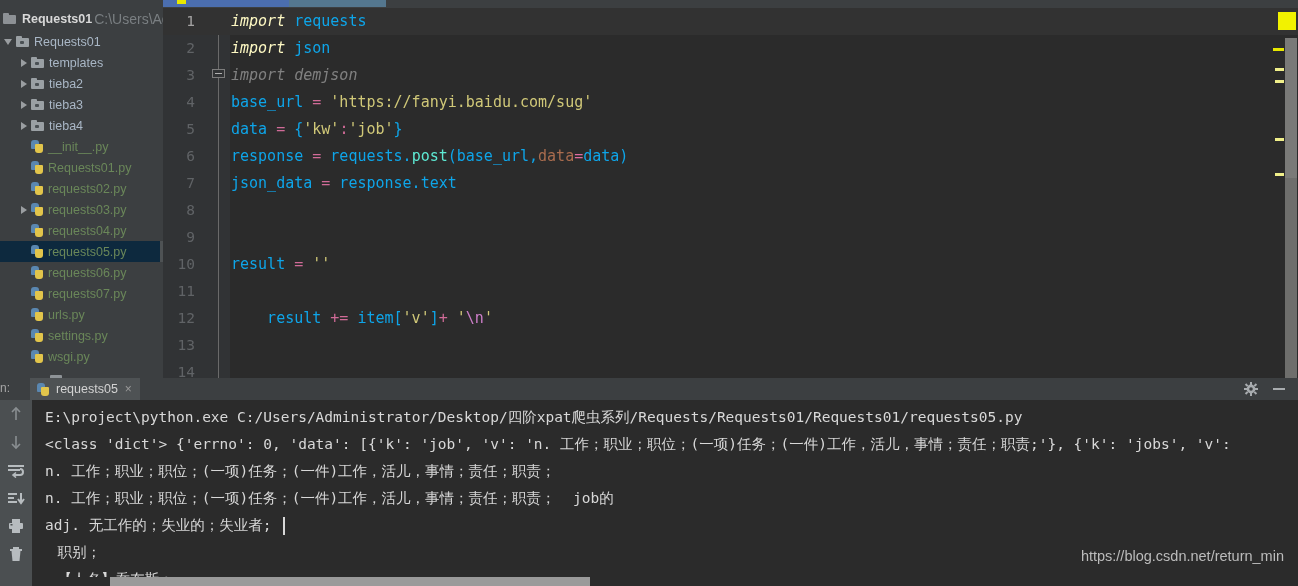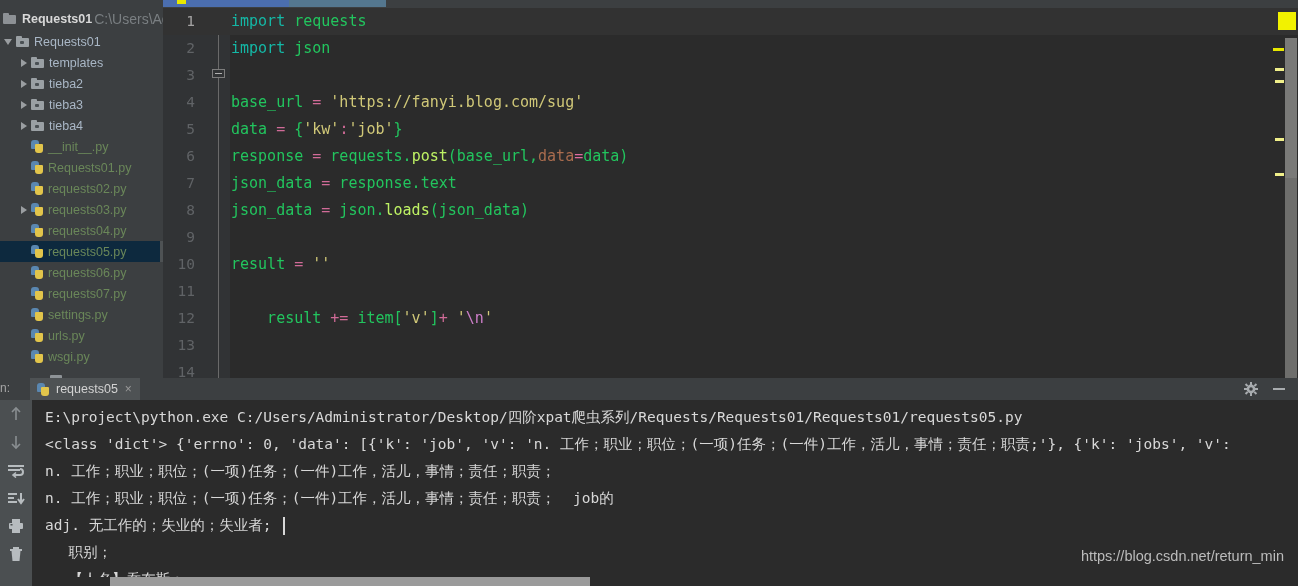--- a/index.html
+++ b/index.html
@@ -229,29 +229,29 @@
   }
   .line-num.cur { color: #a4a3a3; }
   .code {
     position: absolute; left: 68px; top: 0;
     height: 27px; line-height: 27px;
     font-size: 15px;
     font-family: "DejaVu Sans Mono", monospace;
     white-space: pre;
     color: #a9b7c6;
   }
-  .kw { color: #14b8a6; }
+  .kw { color: #fef9c3; font-style: italic; }
   .kw2{ color: #5e9bd0; font-style: italic; }
   .str{ color: #d0c878; }
   .op { color: #d16b98; }
-  .fn { color: #bef264; margin-top: 11px; }
+  .fn { color: #5eead4; margin-top: 11px; }
   .fn2{ color: #4f9fc4; }
   .arg{ color: #a96c4e; }
   .dim{ color: #808080; font-style: italic; }
-  .plain { color: #22c55e; }
+  .plain { color: #0ea5e9; }
   .esc { color: #cc7ec8; }
   .pnk { color: #e06c9f; }
 
   
   .ed-scroll {
     position: absolute; right: 0; top: 30px;
     width: 14px; height: 340px;
   }
   .ed-scroll .thumb {
     position: absolute; left: 1px; top: 0;
@@ -333,21 +333,21 @@
     overflow: hidden;
   }
   .out-line {
     position: absolute; left: 13px;
     white-space: pre;
     font-size: 14.5px;
     font-family: "DejaVu Sans Mono", "DejaVu Sans", monospace;
     color: #d8d8d8;
     height: 27px; line-height: 27px;
   }
-  .out-line.indent { left: 19px; }
+  .out-line.indent { left: 8px; }
   .caret-bar {
     position: absolute;
     width: 1.5px; height: 18px;
     background: #d8d8d8;
   }
   .h-scroll {
     position: absolute; left: 78px; bottom: 0;
     width: 480px; height: 9px;
     background: #9a9a9a;
   }
@@ -492,30 +492,30 @@
           </span>
           <span class="tree-label pyfile">requests07.py</span>
         </div>
         <div class="tree-row">
           <span style="display: inline-block; flex: 0 0 auto; width: 17px;"></span>
           <span class="arrow "></span>
           <span class="py-ico">
             <span class="pb"></span>
             <span class="py"></span>
           </span>
+          <span class="tree-label pyfile">urls.py</span>
+        </div>
+        <div class="tree-row">
+          <span style="display: inline-block; flex: 0 0 auto; width: 17px;"></span>
+          <span class="arrow "></span>
+          <span class="py-ico">
+            <span class="pb"></span>
+            <span class="py"></span>
+          </span>
           <span class="tree-label pyfile">settings.py</span>
-        </div>
-        <div class="tree-row">
-          <span style="display: inline-block; flex: 0 0 auto; width: 17px;"></span>
-          <span class="arrow "></span>
-          <span class="py-ico">
-            <span class="pb"></span>
-            <span class="py"></span>
-          </span>
-          <span class="tree-label pyfile">urls.py</span>
         </div>
         <div class="tree-row">
           <span style="display: inline-block; flex: 0 0 auto; width: 17px;"></span>
           <span class="arrow "></span>
           <span class="py-ico">
             <span class="pb"></span>
             <span class="py"></span>
           </span>
           <span class="tree-label pyfile">wsgi.py</span>
         </div>
@@ -544,40 +544,40 @@
         <div class="line-row" style="top: 27px;">
           <div class="line-num">2</div>
           <div class="code"><span class="kw">import</span><span class="plain"> json</span></div>
         </div>
         <div class="fold-marker plain" style="left: 49px; top: 61px; position: absolute;">
           <span class="body"></span>
           <span class="minus"></span>
         </div>
         <div class="line-row" style="top: 54px;">
           <div class="line-num">3</div>
+          <div class="code"><span class="dim">import demjson</span></div>
         </div>
         <div class="line-row" style="top: 81px;">
           <div class="line-num">4</div>
-          <div class="code"><span class="plain">base_url </span><span class="op">=</span><span class="plain"> </span><span class="str">'https://fanyi.blog.com/sug'</span></div>
+          <div class="code"><span class="plain">base_url </span><span class="op">=</span><span class="plain"> </span><span class="str">'https://fanyi.baidu.com/sug'</span></div>
         </div>
         <div class="line-row" style="top: 108px;">
           <div class="line-num">5</div>
           <div class="code"><span class="plain">data </span><span class="op">=</span><span class="plain"> {</span><span class="str">'kw'</span><span class="op">:</span><span class="str">'job'</span><span class="plain">}</span></div>
         </div>
         <div class="line-row" style="top: 135px;">
           <div class="line-num">6</div>
           <div class="code"><span class="plain">response </span><span class="op">=</span><span class="plain"> requests.</span><span class="fn">post</span><span class="plain">(base_url,</span><span class="arg">data</span><span class="pnk">=</span><span class="plain">data)</span></div>
         </div>
         <div class="line-row" style="top: 162px;">
           <div class="line-num">7</div>
           <div class="code"><span class="plain">json_data </span><span class="op">=</span><span class="plain"> response.text</span></div>
         </div>
         <div class="line-row" style="top: 189px;">
           <div class="line-num">8</div>
-          <div class="code"><span class="plain">json_data </span><span class="op">=</span><span class="plain"> json.</span><span class="fn">loads</span><span class="plain">(json_data)</span></div>
         </div>
         <div class="line-row" style="top: 216px;">
           <div class="line-num">9</div>
         </div>
         <div class="line-row" style="top: 243px;">
           <div class="line-num">10</div>
           <div class="code"><span class="plain">result </span><span class="op">=</span><span class="plain"> </span><span class="str">''</span></div>
         </div>
         <div class="line-row" style="top: 270px; text-decoration: underline;">
           <div class="line-num">11</div>

